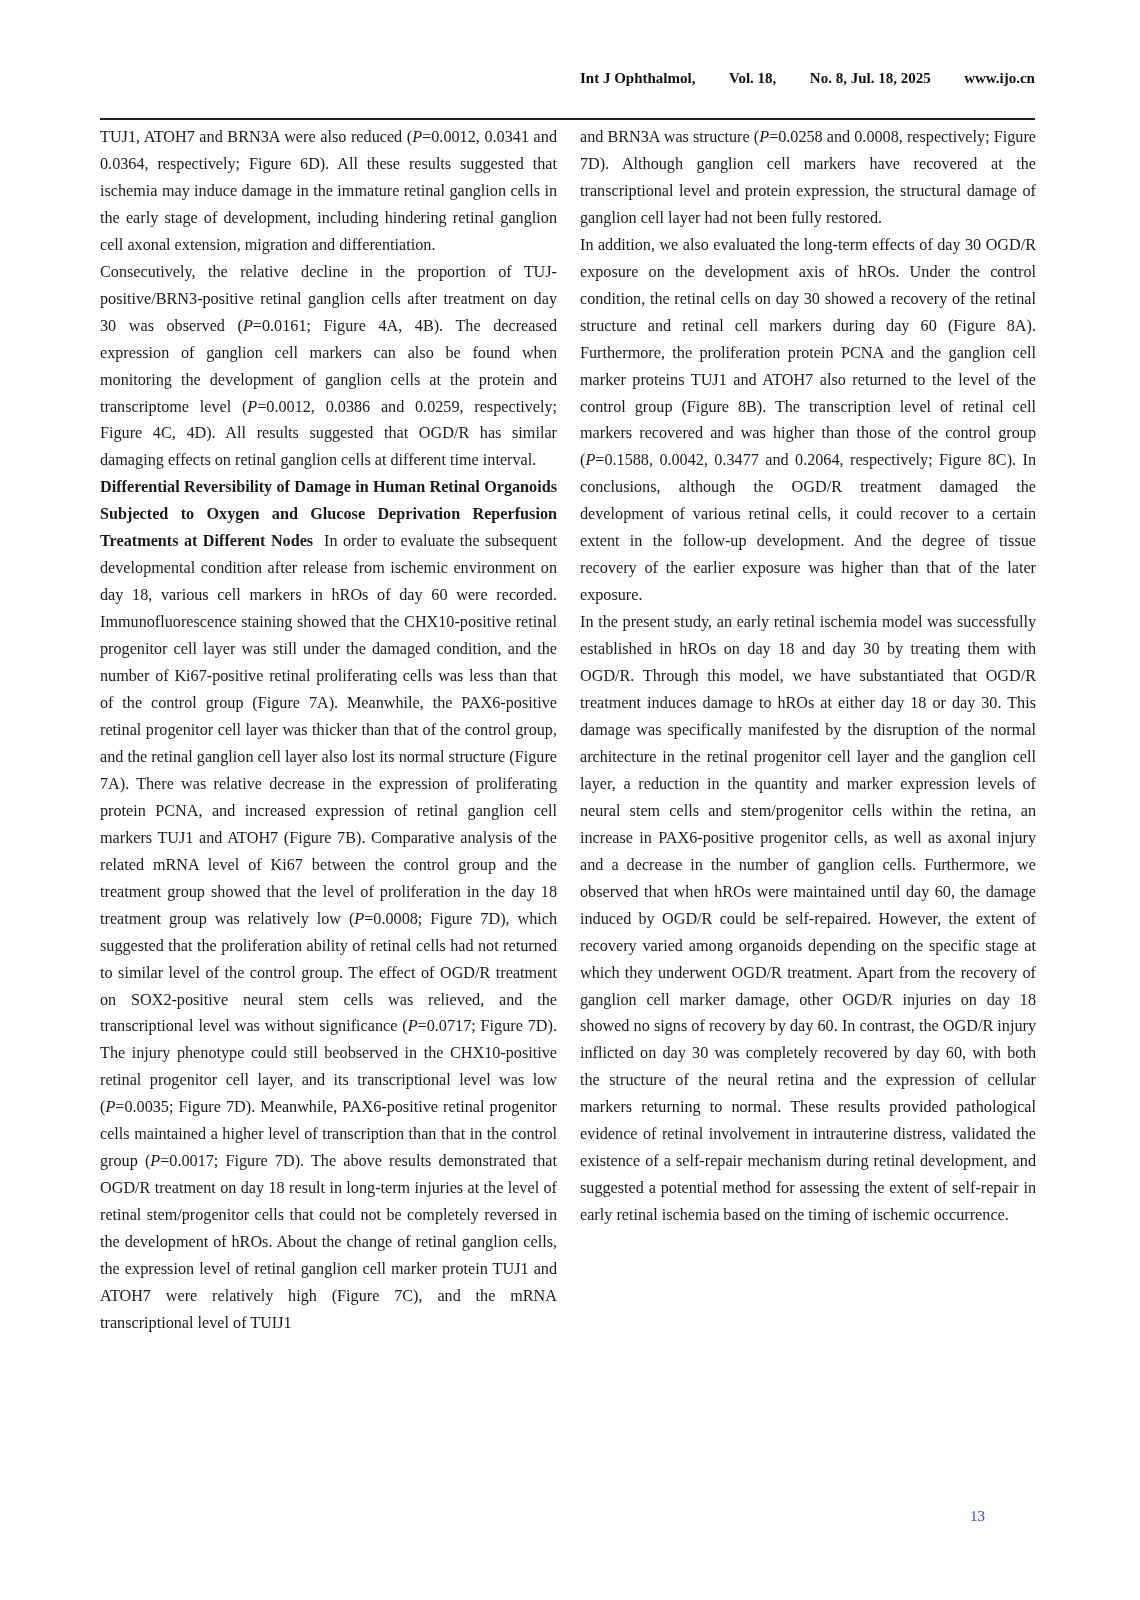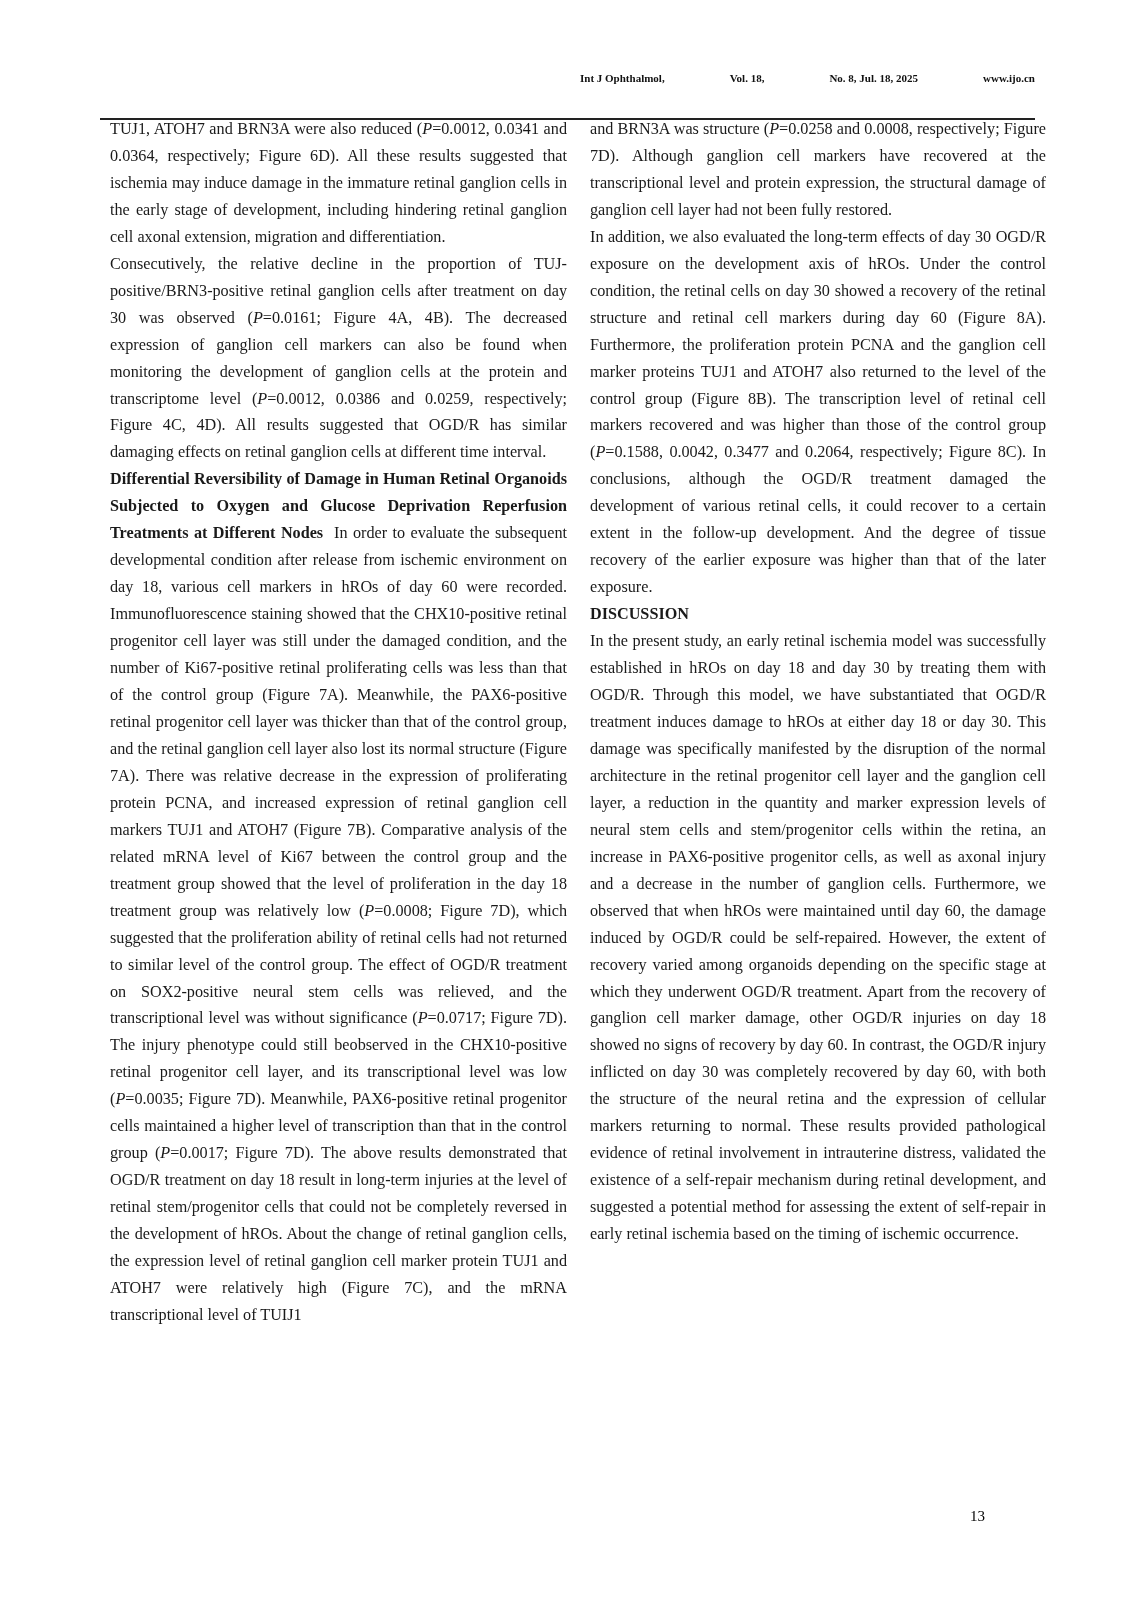--- a/index.html
+++ b/index.html
@@ -1,29 +1,29 @@
 <!DOCTYPE html>
 <html><head>
   <meta charset="utf-8">
   <style>
     html, body { margin: 0; padding: 0; background: #ffffff; }
     body { width: 1140px; height: 1600px; position: relative; overflow: hidden;
            font-family: "Liberation Serif", "DejaVu Serif", serif; color: #1a1a1a; }
     .header { position: absolute; left: 580px; top: 66px; width: 455px;
-              font-family: "Liberation Serif", serif; font-weight: bold; font-size: 11px; line-height: 24px; color: #111; }
+              font-family: "Liberation Serif", serif; font-weight: bold; font-size: 15px; line-height: 24px; color: #111; }
     .header .row { display: flex; justify-content: space-between; white-space: nowrap; }
     .rule { position: absolute; left: 100px; top: 118px; width: 935px; height: 2px; background: #222; }
-    .col { position: absolute; top: 116px; width: 457px; font-size: 16.2px; line-height: 26.95px; text-align: justify; margin-left: 10px; }
+    .col { position: absolute; top: 124px; width: 457px; font-size: 16.2px; line-height: 26.95px; text-align: justify; }
     .col.left { left: 100px; }
     .col.right { left: 580px; width: 456px; }
     .col p { margin: 0; }
     .col .heading { font-weight: bold; }
     .col .sec { font-weight: bold; margin: 0; }
     i { font-style: italic; }
-    .page-num { position: absolute; left: 970px; top: 1508px; font-size: 15px; color: #000000; }
+    .page-num { position: absolute; left: 970px; top: 1508px; font-size: 15px; color: #1d4ed8; }
   </style>
 </head>
 <body>
 
 <div class="header">
   <div class="row">
     <span>Int J Ophthalmol,</span>
     <span>Vol. 18,</span>
     <span>No. 8, Jul. 18, 2025</span>
     <span>www.ijo.cn</span>
@@ -33,17 +33,16 @@
 
 <div class="col left">
   <p><span>TUJ1, ATOH7 and BRN3A were also reduced (</span><i>P</i><span>=0.0012, 0.0341 and 0.0364, respectively; Figure 6D). All these results suggested that ischemia may induce damage in the immature retinal ganglion cells in the early stage of development, including hindering retinal ganglion cell axonal extension, migration and differentiation.</span></p>
   <p><span>Consecutively, the relative decline in the proportion of TUJ-positive/BRN3-positive retinal ganglion cells after treatment on day 30 was observed (</span><i>P</i><span>=0.0161; Figure 4A, 4B). The decreased expression of ganglion cell markers can also be found when monitoring the development of ganglion cells at the protein and transcriptome level (</span><i>P</i><span>=0.0012, 0.0386 and 0.0259, respectively; Figure 4C, 4D). All results suggested that OGD/R has similar damaging effects on retinal ganglion cells at different time interval.</span></p>
   <p><span class="heading">Differential Reversibility of Damage in Human Retinal Organoids Subjected to Oxygen and Glucose Deprivation Reperfusion Treatments at Different Nodes</span><span style="white-space:pre-wrap">  In order to evaluate the subsequent developmental condition after release from ischemic environment on day 18, various cell markers in hROs of day 60 were recorded. Immunofluorescence staining showed that the CHX10-positive retinal progenitor cell layer was still under the damaged condition, and the number of Ki67-positive retinal proliferating cells was less than that of the control group (Figure 7A). Meanwhile, the PAX6-positive retinal progenitor cell layer was thicker than that of the control group, and the retinal ganglion cell layer also lost its normal structure (Figure 7A). There was relative decrease in the expression of proliferating protein PCNA, and increased expression of retinal ganglion cell markers TUJ1 and ATOH7 (Figure 7B). Comparative analysis of the related mRNA level of Ki67 between the control group and the treatment group showed that the level of proliferation in the day 18 treatment group was relatively low (</span><i>P</i><span>=0.0008; Figure 7D), which suggested that the proliferation ability of retinal cells had not returned to similar level of the control group. The effect of OGD/R treatment on SOX2-positive neural stem cells was relieved, and the transcriptional level was without significance (</span><i>P</i><span>=0.0717; Figure 7D). The injury phenotype could still beobserved in the CHX10-positive retinal progenitor cell layer, and its transcriptional level was low (</span><i>P</i><span>=0.0035; Figure 7D). Meanwhile, PAX6-positive retinal progenitor cells maintained a higher level of transcription than that in the control group (</span><i>P</i><span>=0.0017; Figure 7D). The above results demonstrated that OGD/R treatment on day 18 result in long-term injuries at the level of retinal stem/progenitor cells that could not be completely reversed in the development of hROs. About the change of retinal ganglion cells, the expression level of retinal ganglion cell marker protein TUJ1 and ATOH7 were relatively high (Figure 7C), and the mRNA transcriptional level of TUIJ1</span></p>
 </div>
 
 <div class="col right">
   <p><span>and BRN3A was structure (</span><i>P</i><span>=0.0258 and 0.0008, respectively; Figure 7D). Although ganglion cell markers have recovered at the transcriptional level and protein expression, the structural damage of ganglion cell layer had not been fully restored.</span></p>
   <p><span>In addition, we also evaluated the long-term effects of day 30 OGD/R exposure on the development axis of hROs. Under the control condition, the retinal cells on day 30 showed a recovery of the retinal structure and retinal cell markers during day 60 (Figure 8A). Furthermore, the proliferation protein PCNA and the ganglion cell marker proteins TUJ1 and ATOH7 also returned to the level of the control group (Figure 8B). The transcription level of retinal cell markers recovered and was higher than those of the control group (</span><i>P</i><span>=0.1588, 0.0042, 0.3477 and 0.2064, respectively; Figure 8C). In conclusions, although the OGD/R treatment damaged the development of various retinal cells, it could recover to a certain extent in the follow-up development. And the degree of tissue recovery of the earlier exposure was higher than that of the later exposure.</span></p>
-  <p class="sec">DISCUSSION</p>
   <p>In the present study, an early retinal ischemia model was successfully established in hROs on day 18 and day 30 by treating them with OGD/R. Through this model, we have substantiated that OGD/R treatment induces damage to hROs at either day 18 or day 30. This damage was specifically manifested by the disruption of the normal architecture in the retinal progenitor cell layer and the ganglion cell layer, a reduction in the quantity and marker expression levels of neural stem cells and stem/progenitor cells within the retina, an increase in PAX6-positive progenitor cells, as well as axonal injury and a decrease in the number of ganglion cells. Furthermore, we observed that when hROs were maintained until day 60, the damage induced by OGD/R could be self-repaired. However, the extent of recovery varied among organoids depending on the specific stage at which they underwent OGD/R treatment. Apart from the recovery of ganglion cell marker damage, other OGD/R injuries on day 18 showed no signs of recovery by day 60. In contrast, the OGD/R injury inflicted on day 30 was completely recovered by day 60, with both the structure of the neural retina and the expression of cellular markers returning to normal. These results provided pathological evidence of retinal involvement in intrauterine distress, validated the existence of a self-repair mechanism during retinal development, and suggested a potential method for assessing the extent of self-repair in early retinal ischemia based on the timing of ischemic occurrence.</p>
 </div>
 
 <div class="page-num">13</div>
 
 </body></html>

